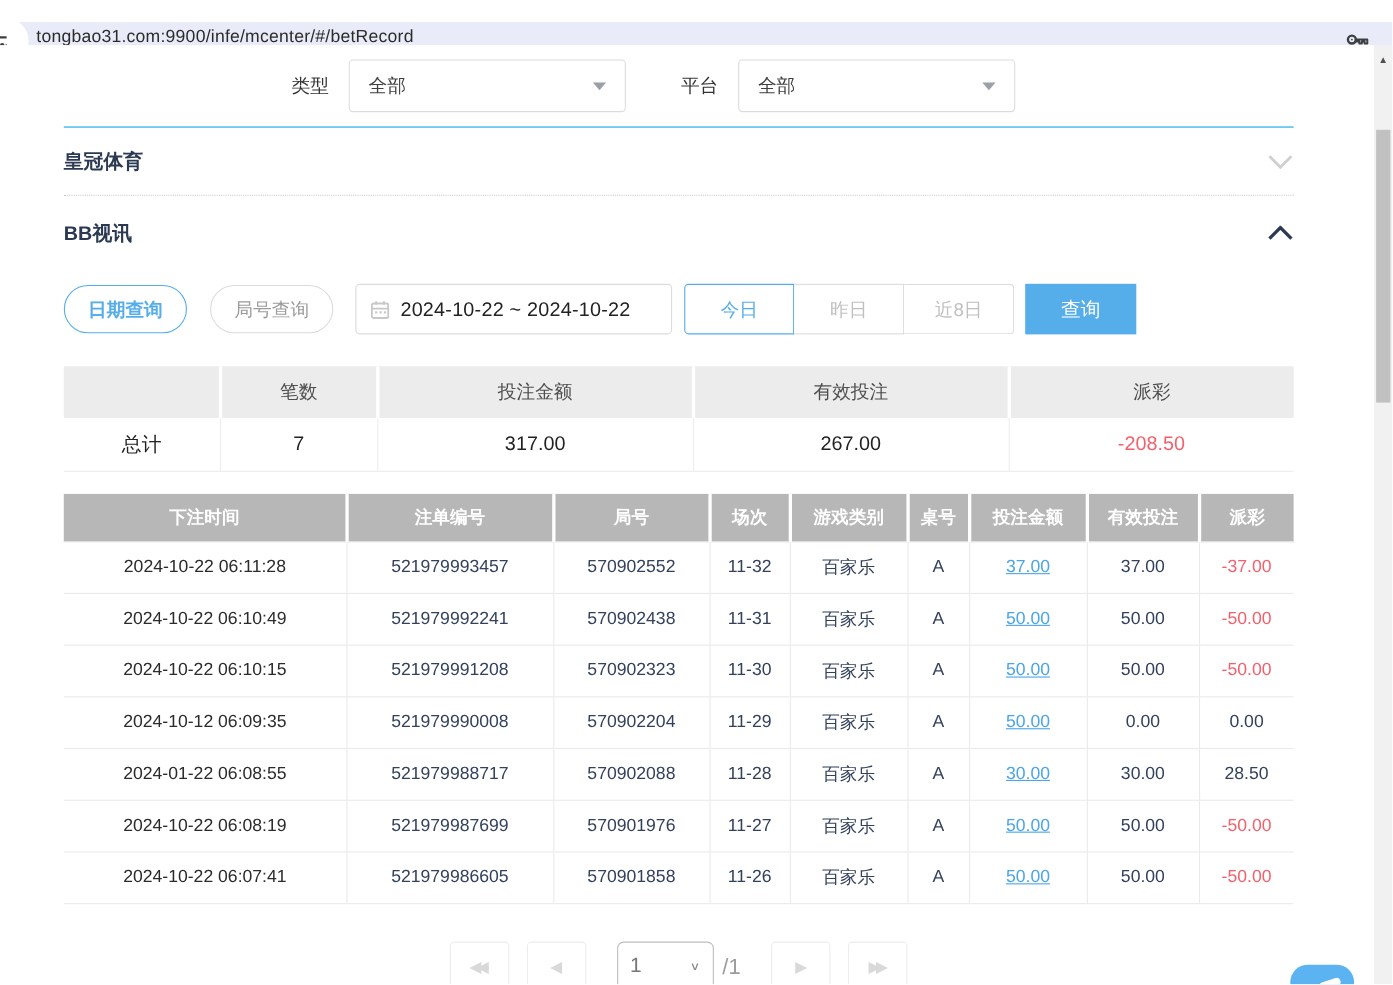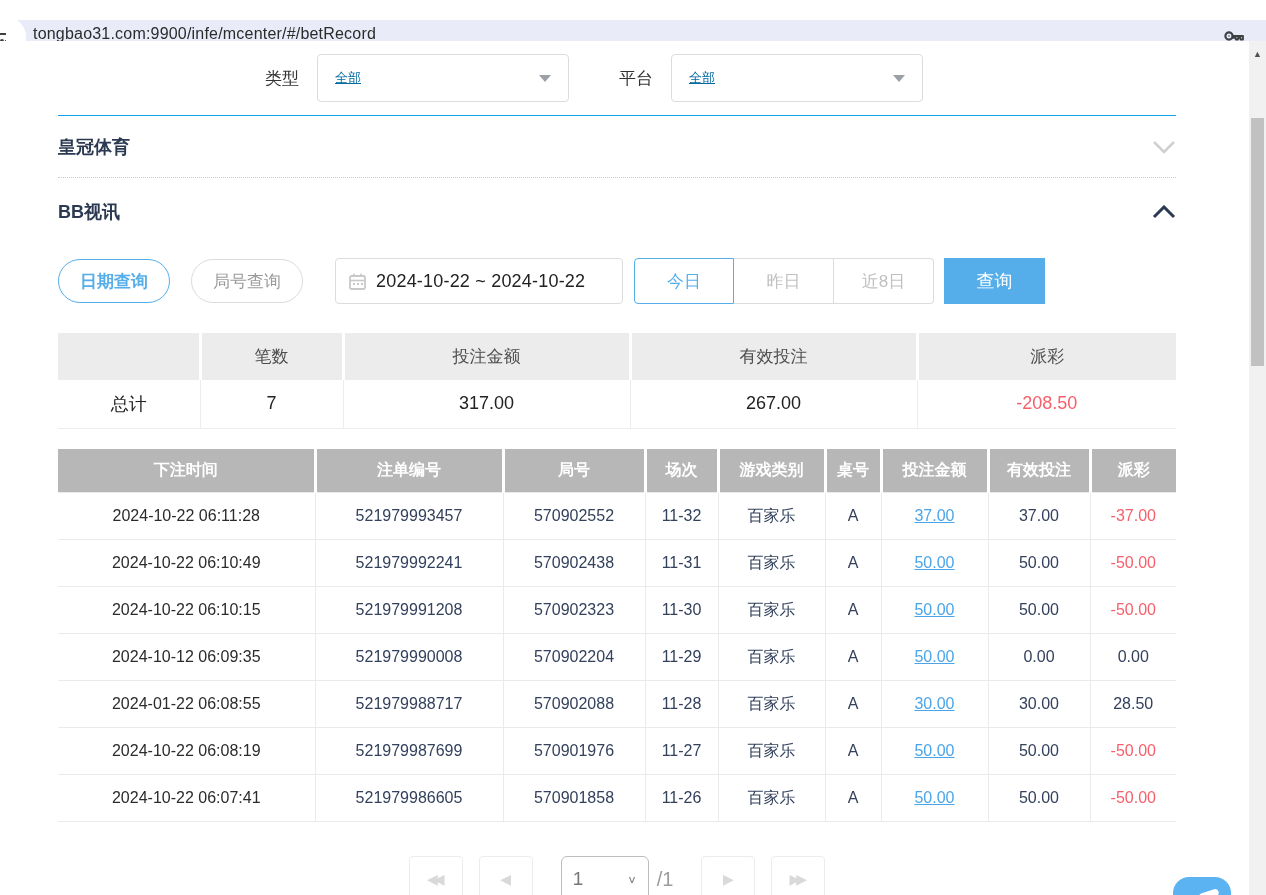--- a/index.html
+++ b/index.html
@@ -24,39 +24,39 @@
 
   
   .content { position:absolute; top:41px; left:0; width:1249px; height:854px; background:#fff; overflow:hidden; }
   .page { margin-left:58px; width:1118px; }
 
   
   .filter-row { display:flex; align-items:center; height:75px; padding-left:207px; border-bottom:1px solid #0ea5e9; }
   .filter-label { font-size:17px; color:#333; margin-right:18px; }
   .select-box { width:252px; height:48px; border:1px solid #dcdcdc; border-radius:4px;
     display:flex; align-items:center; justify-content:space-between; padding:0 17px; cursor:pointer; background:#fff; }
-  .select-value { font-size:13px; color:#0369a1;text-decoration:underline; }
+  .select-value { font-size:17px; color:#404040; }
   .caret-down { width:0; height:0; border-left:6px solid transparent; border-right:6px solid transparent;
     border-top:7px solid #9aa0a6; }
   .filter-gap { width:50px; }
 
   
   .section-head { display:flex; align-items:center; justify-content:space-between; cursor:pointer; }
   .section-head.crown { height:61px; }
   .section-head.bb { height:68px; }
   .section-title { font-size:18px; font-weight:bold; color:#2b3a52;text-align:right; }
   .dotted-divider { border-top:1px dotted #c9c9c9; height:0; }
 
   
   .query-bar { display:flex; align-items:center; margin-top:12px; height:46px; }
   .pill-btn { height:44px; padding:0 21px; border-radius:22px; background:#fff; border:1px solid #dcdcdc;
     font-size:17px; color:#9a9a9a; cursor:pointer; font-family:inherit; }
   .pill-btn.active { border-color:#55aeea; color:#55aeea; font-weight:bold; }
   .pill-btn + .pill-btn { margin-left:21px; }
-  .date-box { margin-left:32px; width:288px; height:46px; border:1px solid #dcdcdc; border-radius:4px;
+  .date-box { margin-left:20px; width:288px; height:46px; border:1px solid #dcdcdc; border-radius:4px;
     display:flex; align-items:center; padding:0 13px; cursor:pointer; background:#fff; }
   .date-text { font-size:18px; color:#222; margin-left:10px; letter-spacing:.2px; }
   .seg-group { display:flex; margin-left:11px; height:46px; }
   .seg-btn { width:100px; height:46px; background:#fff; border:1px solid #dcdcdc; border-left-width:0;
     font-size:17px; color:#c0c0c0; cursor:pointer; font-family:inherit; }
   .seg-btn:first-child { border-left-width:1px; border-radius:4px 0 0 4px; }
   .seg-btn:last-child { border-radius:0 4px 4px 0; }
   .seg-btn.active { border:1px solid #55aeea; color:#55aeea; }
   .search-btn { margin-left:10px; width:101px; height:46px; background:#55aeea; color:#fff; border:none;
     border-radius:0; font-size:18px; cursor:pointer; font-family:inherit; }

